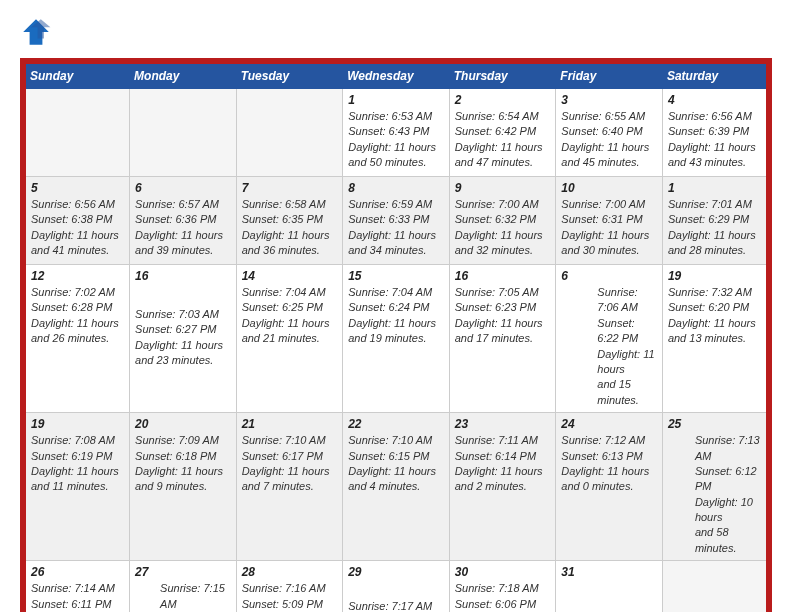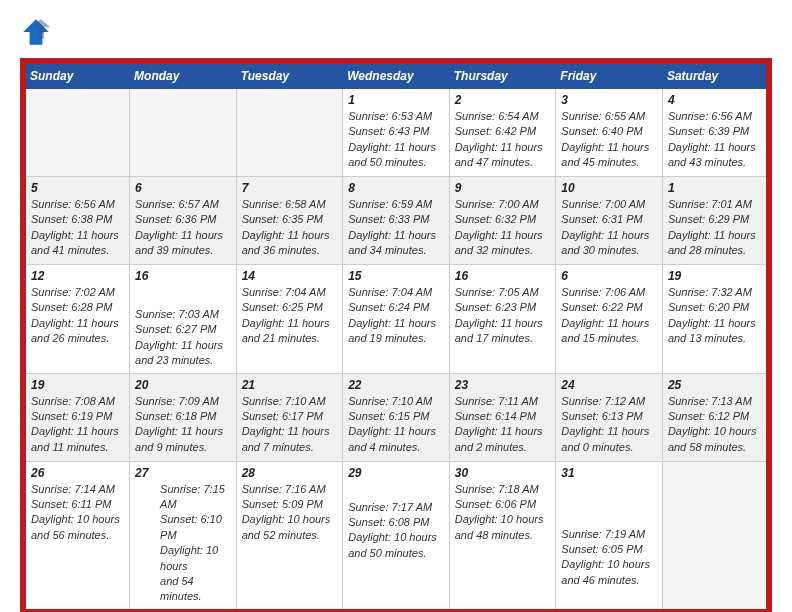--- a/index.html
+++ b/index.html
@@ -254,21 +254,21 @@
           </td>
           <td>
             <span class="day-num">16</span>
             <div class="day-info" style="white-space: pre-line;">Sunrise: 7:05 AM
 Sunset: 6:23 PM
 Daylight: 11 hours
 and 17 minutes.</div>
           </td>
           <td>
             <span class="day-num">6</span>
-            <div class="day-info" style="white-space: pre-line;">Sunrise: 7:06 AM
+            <div class="day-info" style="white-space: pre-line; margin-left: 36px;">Sunrise: 7:06 AM
 Sunset: 6:22 PM
 Daylight: 11 hours
 and 15 minutes.</div>
           </td>
           <td>
             <span class="day-num">19</span>
             <div class="day-info" style="white-space: pre-line;">Sunrise: 7:32 AM
 Sunset: 6:20 PM
 Daylight: 11 hours
 and 13 minutes.</div>
@@ -312,21 +312,21 @@
           </td>
           <td class="shaded">
             <span class="day-num">24</span>
             <div class="day-info" style="white-space: pre-line;">Sunrise: 7:12 AM
 Sunset: 6:13 PM
 Daylight: 11 hours
 and 0 minutes.</div>
           </td>
           <td class="shaded">
             <span class="day-num">25</span>
-            <div class="day-info" style="white-space: pre-line;">Sunrise: 7:13 AM
+            <div class="day-info" style="white-space: pre-line; margin-left: 27px;">Sunrise: 7:13 AM
 Sunset: 6:12 PM
 Daylight: 10 hours
 and 58 minutes.</div>
           </td>
         </tr>
         <tr>
           <td>
             <span class="day-num">26</span>
             <div class="day-info" style="white-space: pre-line;">Sunrise: 7:14 AM
 Sunset: 6:11 PM

